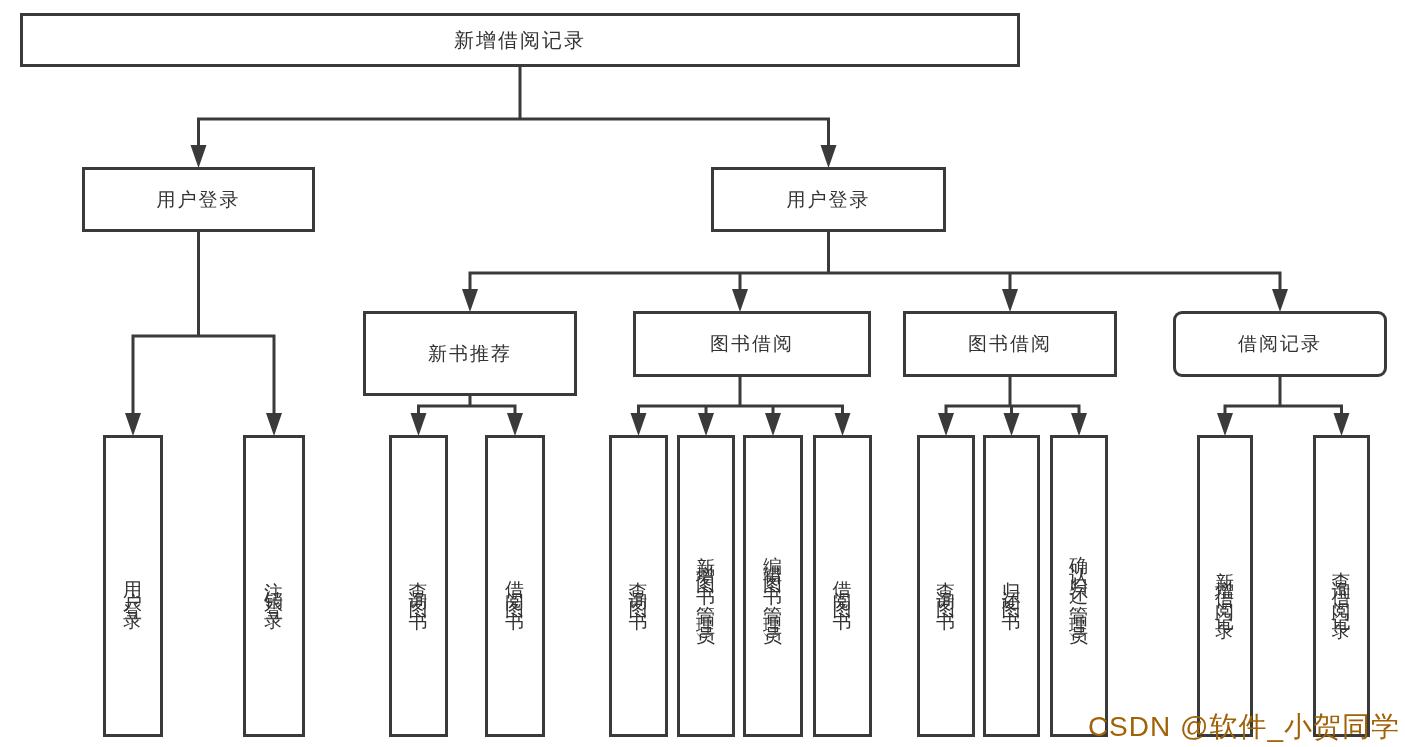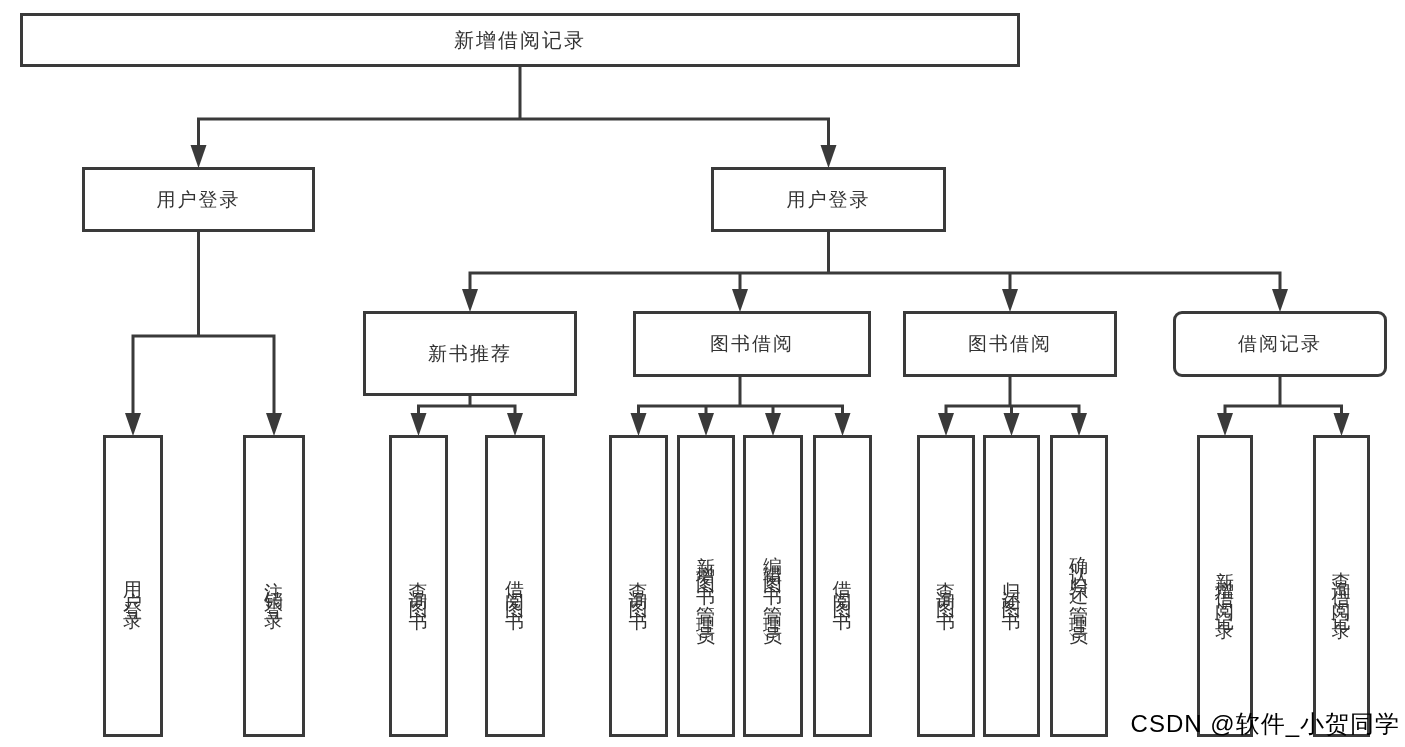--- a/index.html
+++ b/index.html
@@ -46,22 +46,22 @@
     text-orientation: mixed;
     font-size: 19px;
     line-height: 1;
     letter-spacing: 10px;
     white-space: nowrap;
   }
   .watermark {
     position: absolute;
     right: 5px;
     top: 708px;
-    font-size: 24px;
-    color: #000000;
+    font-size: 28px;
+    color: #a16207;
     letter-spacing: 1px;
     white-space: nowrap;
   }
 </style>
 </head>
 <body>
 
 <div id="stage">
   <svg id="connector-svg" viewBox="0 0 1405 747" xmlns="http://www.w3.org/2000/svg">
       <path d="M 520 65 V 119 M 197 119 H 830 M 198.5 119 V 151 M 828.5 119 V 151" fill="none" stroke="#3a3a3a" stroke-width="3"></path>

